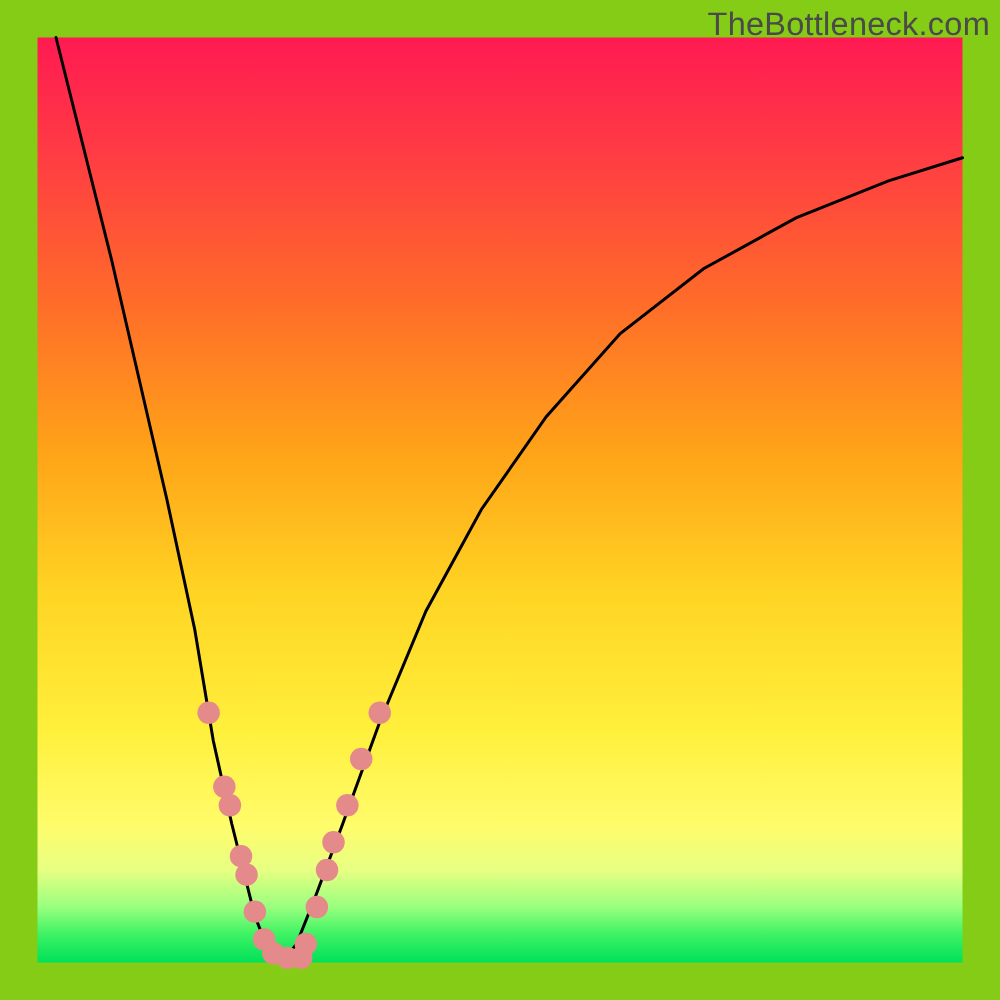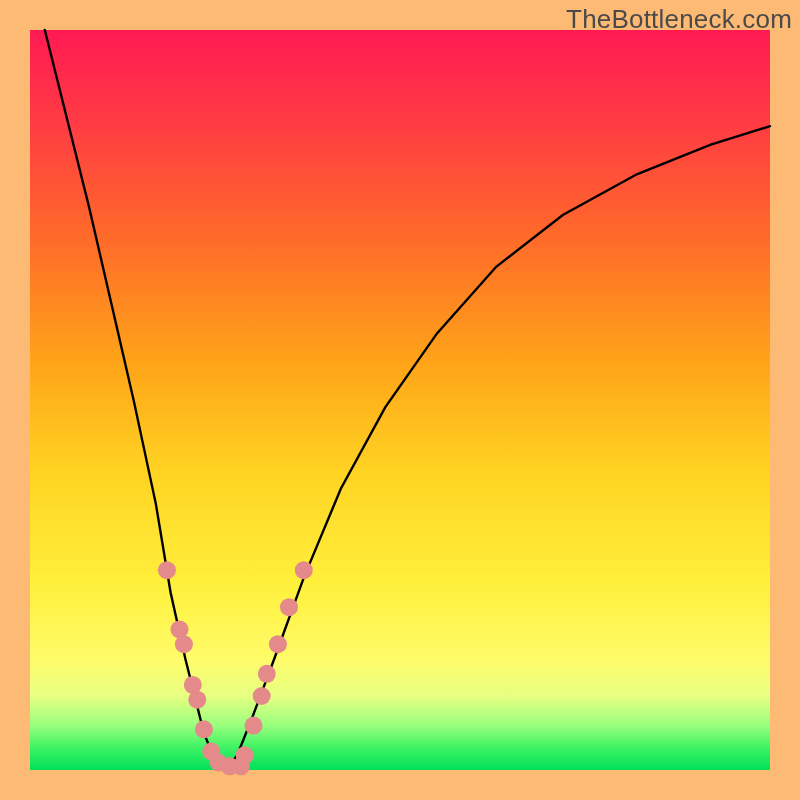--- a/index.html
+++ b/index.html
@@ -7,21 +7,21 @@
     padding: 0;
     width: 800px;
     height: 800px;
     overflow: hidden;
     background: #000;
     font-family: Arial, Helvetica, sans-serif;
   }
   .frame {
     position: absolute;
     inset: 0;
-    background: #fdba74;
+    background: #84cc16;
   }
   .plot {
     position: absolute;
     left: 30px;
     top: 30px;
     width: 740px;
     height: 740px;
     background: linear-gradient(to bottom,
       #ff1a52 0%,
       #ff3a44 12%,

